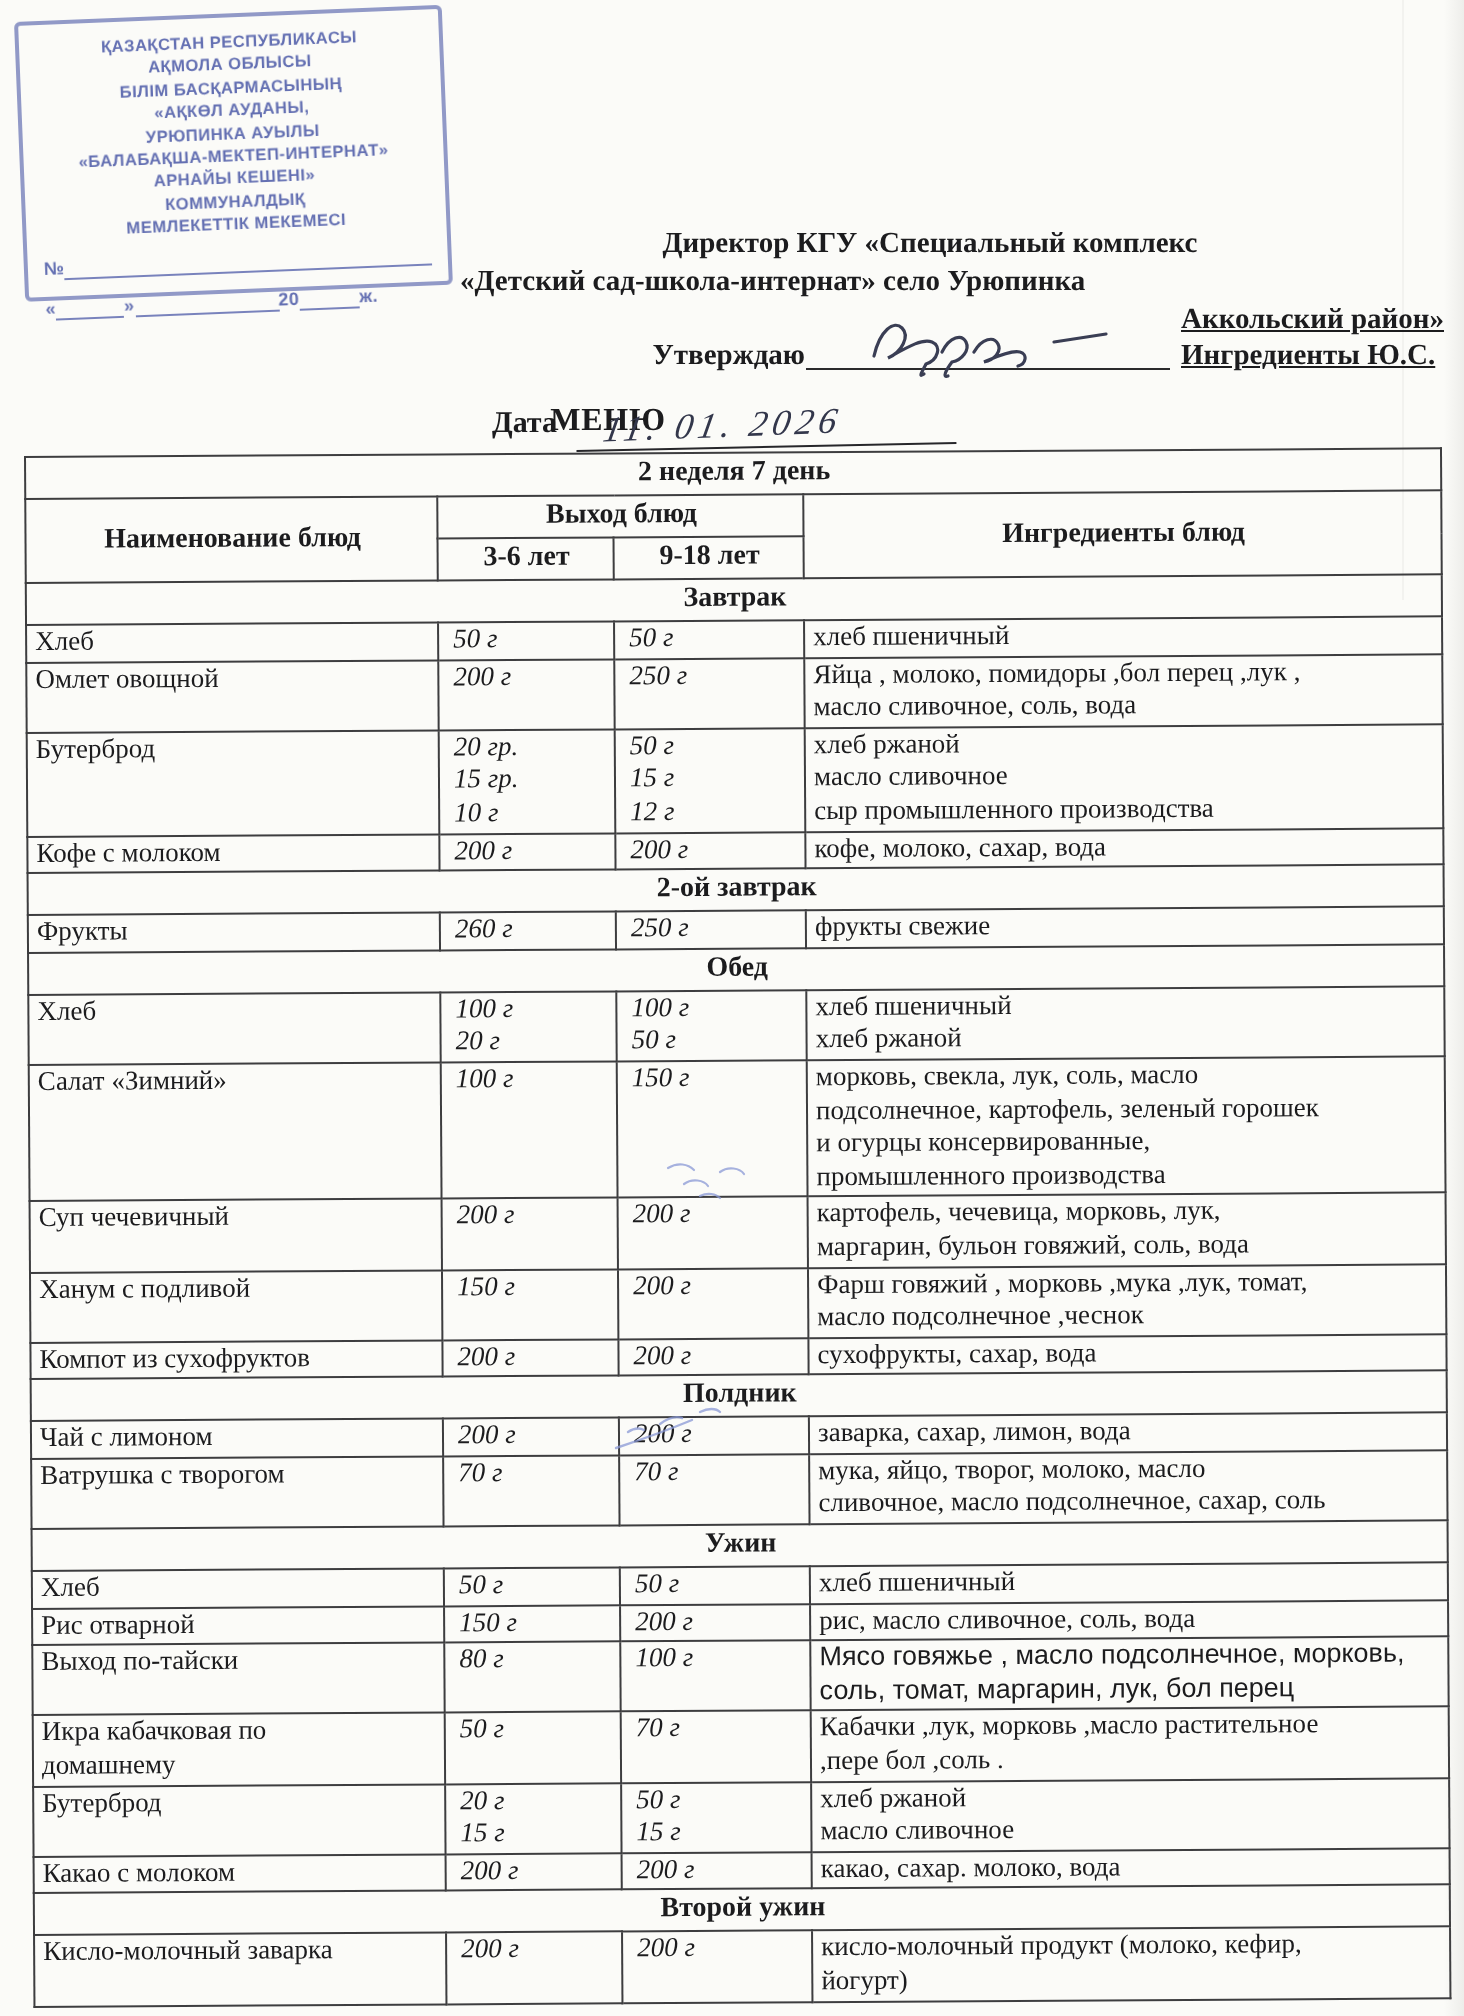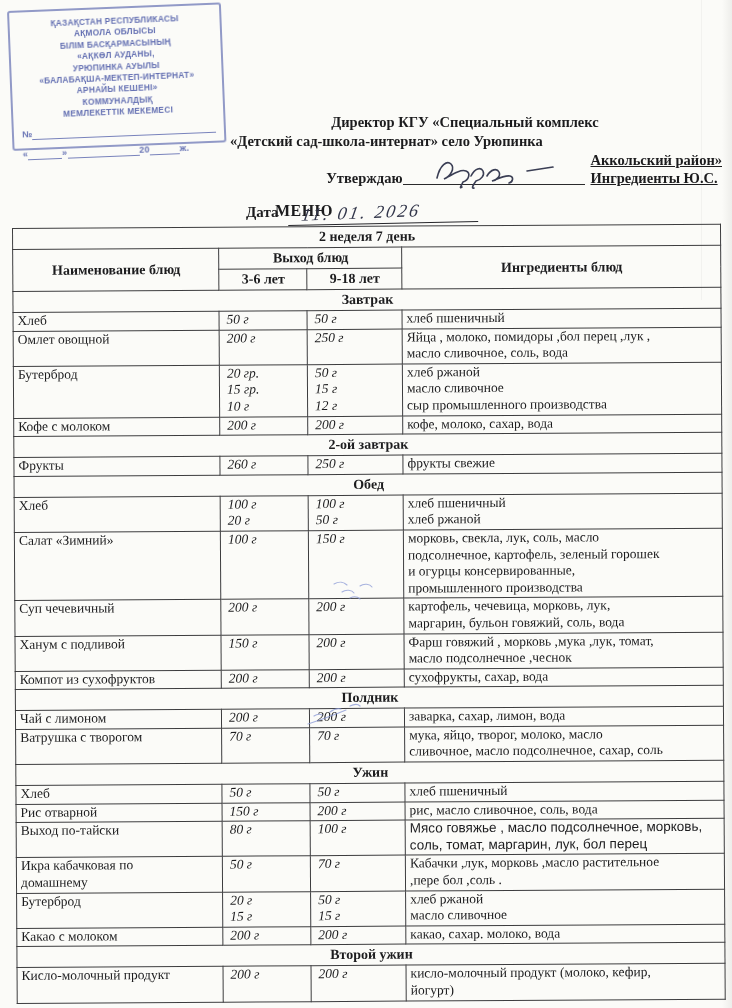--- a/index.html
+++ b/index.html
@@ -466,21 +466,21 @@
           </td>
           <td>
             <div>какао, сахар. молоко, вода</div>
           </td>
         </tr>
         <tr>
           <td colspan="4" class="section-cell">Второй ужин</td>
         </tr>
         <tr>
           <td>
-            <div>Кисло-молочный продукт</div>
+            <div>Кисло-молочный заварка</div>
           </td>
           <td class="amt">
             <div>200 г</div>
           </td>
           <td class="amt">
             <div>200 г</div>
           </td>
           <td>
             <div>кисло-молочный продукт (молоко, кефир,</div>
             <div>йогурт)</div>

